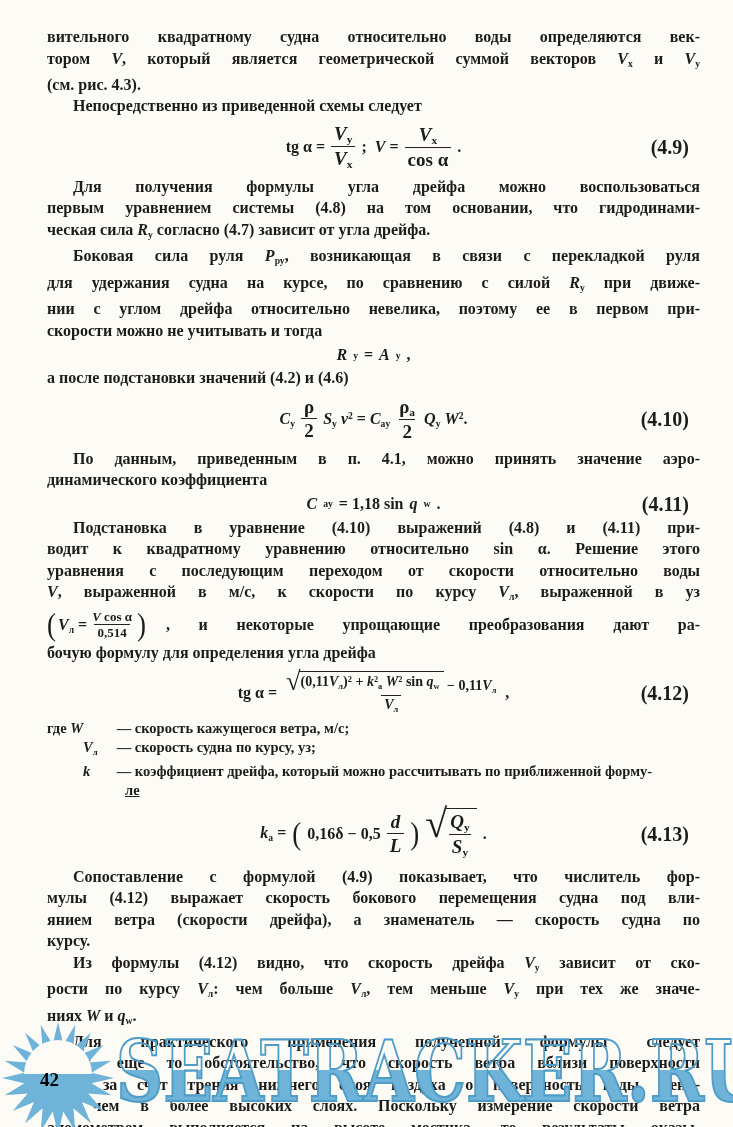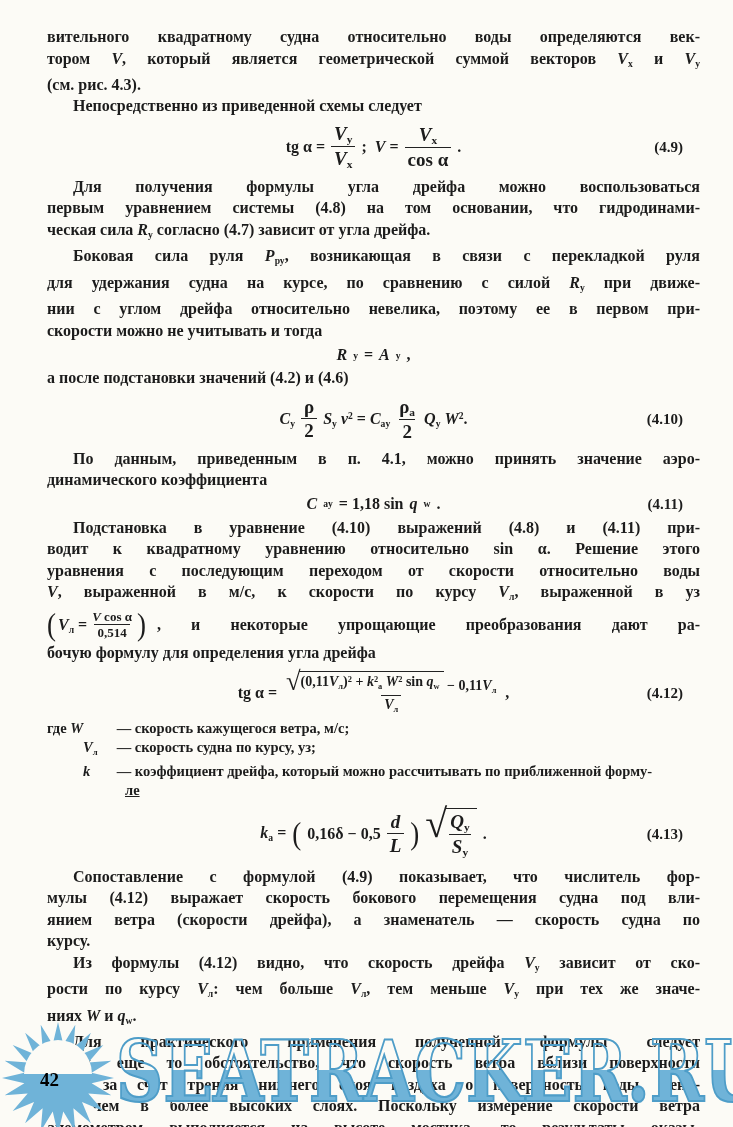--- a/index.html
+++ b/index.html
@@ -9,42 +9,42 @@
   .para{margin:0;}
   .tline{font-size:16px;line-height:21.5px;text-align:justify;text-align-last:justify;}
   .para .tline:last-child{text-align-last:auto;}
   .para.ind .tline:first-child{text-indent:26px;}
   .para.jall .tline:last-child{text-align-last:justify;}
   i{font-style:italic;}
   sub{font-size:0.6em;vertical-align:-0.3em;letter-spacing:0;}
   sup{font-size:0.6em;vertical-align:0.5em;}
   
   .eqrow{position:relative;display:flex;justify-content:center;align-items:center;}
-  .eqno{position:absolute;right:17px;top:50%;transform:translateY(-50%);font-size:15px;}
+  .eqno{position:absolute;right:11px;top:50%;transform:translateY(-50%);font-size:20px;}
   .eqbody{display:inline-flex;align-items:center;gap:6px;font-size:16px;white-space:nowrap;}
   .fr{display:inline-flex;flex-direction:column;align-items:center;font-size:19px;line-height:1.15;}
   .fr .nu{padding:0 3px;}
   .fr .de{border-top:1.4px solid #222;padding:1px 3px 0;}
   .rad{display:inline-flex;align-items:flex-start;}
   .rsign{font-size:1.9em;line-height:0.78;font-weight:400;margin-right:-2px;}
   .rbar{border-top:1.6px solid #222;padding:2px 4px 0 2px;}
   .bigp{font-size:27px;font-weight:400;display:inline-block;transform:scaleY(1.15);line-height:0.9;}
   .m-49{margin:6px 0 4px;}
   .m-ry{margin:5px 0 3px;}
   .m-410{margin:7px 0 5px;}
   .m-411{margin:4px 0 4px;}
   .m-412{margin:7px 0 5px;}
   .m-413{margin:8px 0 6px;}
   
   .fracline{display:flex;align-items:center;font-size:16px;margin:2px 0;white-space:nowrap;}
   .fracline .open{margin-right:2px;}
   .ifr{display:inline-flex;flex-direction:column;align-items:center;font-size:13px;line-height:1.1;margin:0 2px;}
   .ifr .nu{padding:0 3px;}
   .ifr .de{border-top:1.3px solid #222;padding:1px 3px 0;}
-  .fracline .rest{flex:1;white-space:normal;text-align:justify;text-align-last:justify;margin-left:11px;}
+  .fracline .rest{flex:1;white-space:normal;text-align:justify;text-align-last:justify;margin-left:20px;}
   
   .wl{font-size:14.5px;line-height:19px;text-align:left;}
   .wl .lead{display:inline-block;}
   .wl1 .lead{min-width:66px;}
   .wl2{padding-left:36px;}
   .wl2 .lead{min-width:30px;}
   .wl4{padding-left:78px;text-decoration:underline;}
   
   .pagenum{position:absolute;left:40px;top:1069px;font-size:19px;font-weight:700;z-index:3;}
   .watermark{position:absolute;left:4px;top:1008px;width:637px;height:119px;z-index:2;pointer-events:none;}

